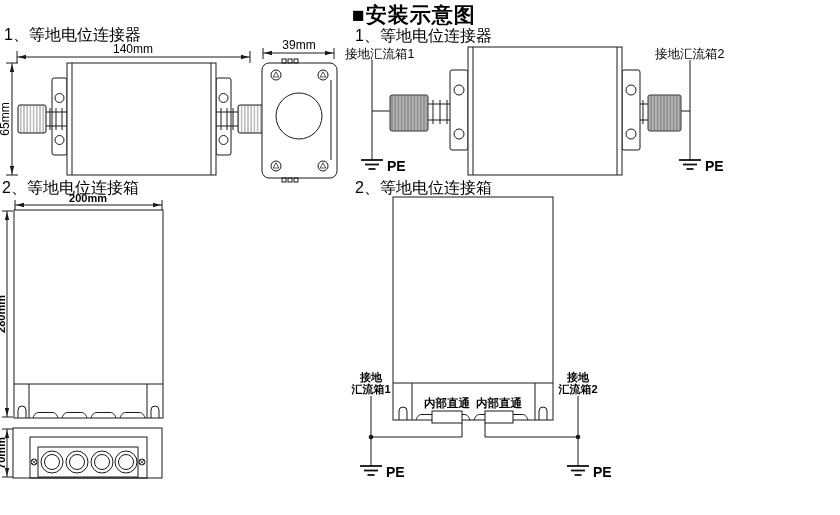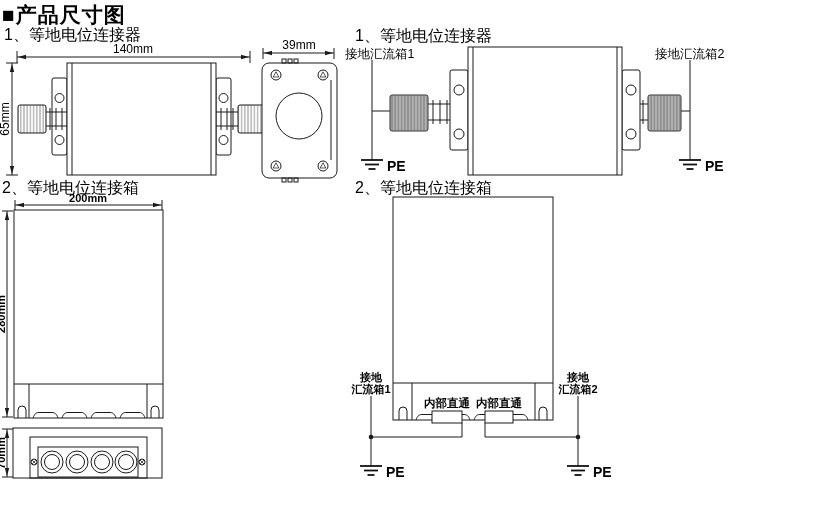--- a/index.html
+++ b/index.html
@@ -19,21 +19,21 @@
   .bus{font-size:12.5px;}
   .busb{font-size:11px;font-weight:bold;}
   .pe{font-size:14px;font-weight:bold;}
   .jmp{font-size:11.5px;font-weight:bold;}
 </style>
 </head>
 <body>
 
 <div id="stage">
 
-  <div class="title" style="left:2px;top:1px;">■产品尺寸图</div>
+  <div class="title" style="left:352px;top:1px;">■安装示意图</div>
   <div class="seclabel" style="left:4px;top:25px;">1、等地电位连接器</div>
   <div class="seclabel" style="left:2px;top:178px;">2、等地电位连接箱</div>
   <div class="seclabel" style="left:355px;top:26px;">1、等地电位连接器</div>
   <div class="seclabel" style="left:355px;top:178px;">2、等地电位连接箱</div>
 
   <svg style="left:0;top:40px;width:345px;height:150px;" viewBox="0 40 345 150">
     <defs>
       <pattern id="k1" width="3.2" height="6" patternUnits="userSpaceOnUse">
         <path d="M1.6,0 V6" stroke="#555" stroke-width="0.7"></path>
       </pattern>

